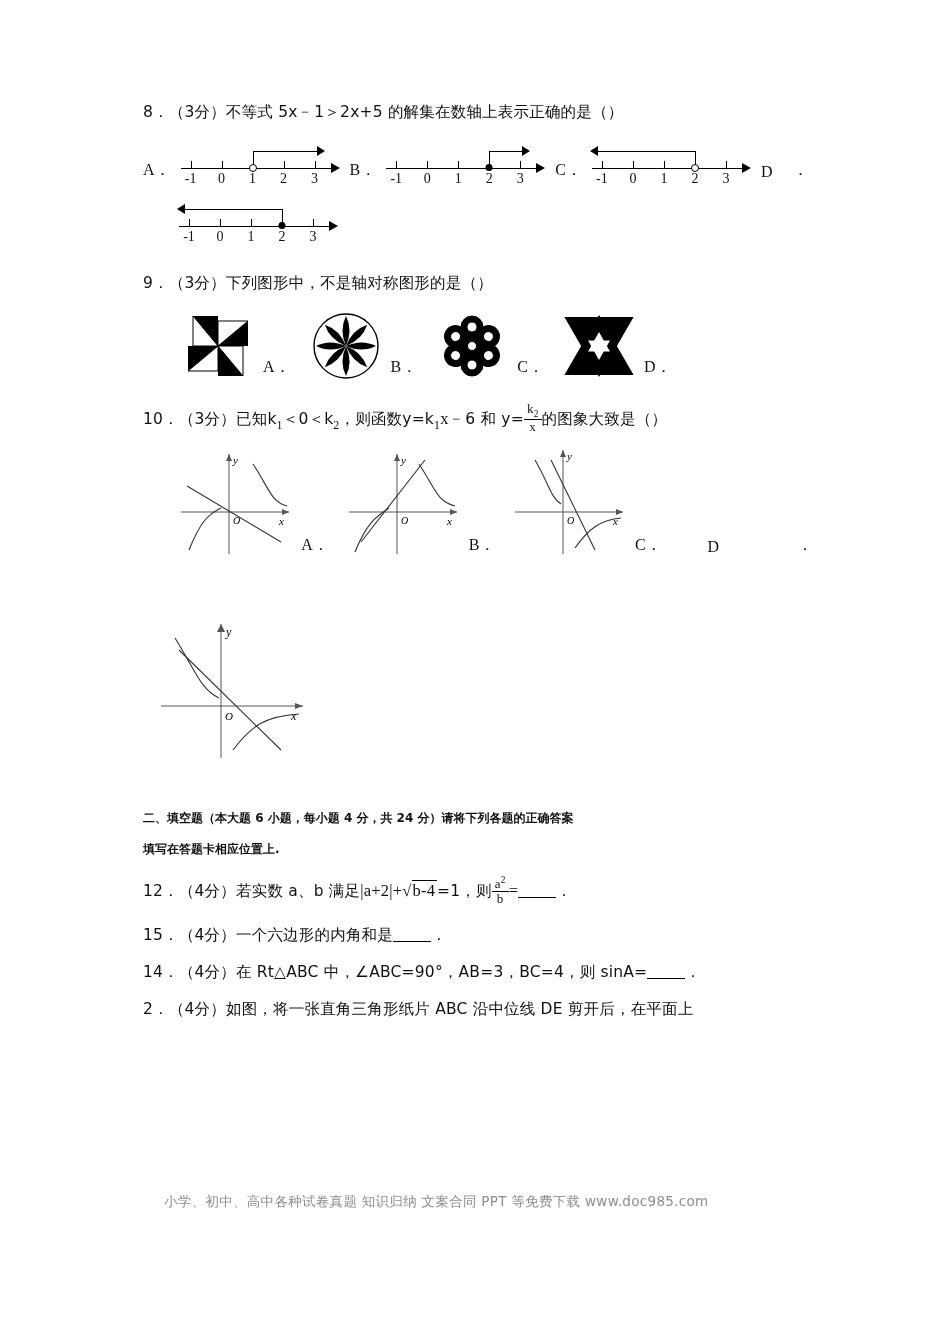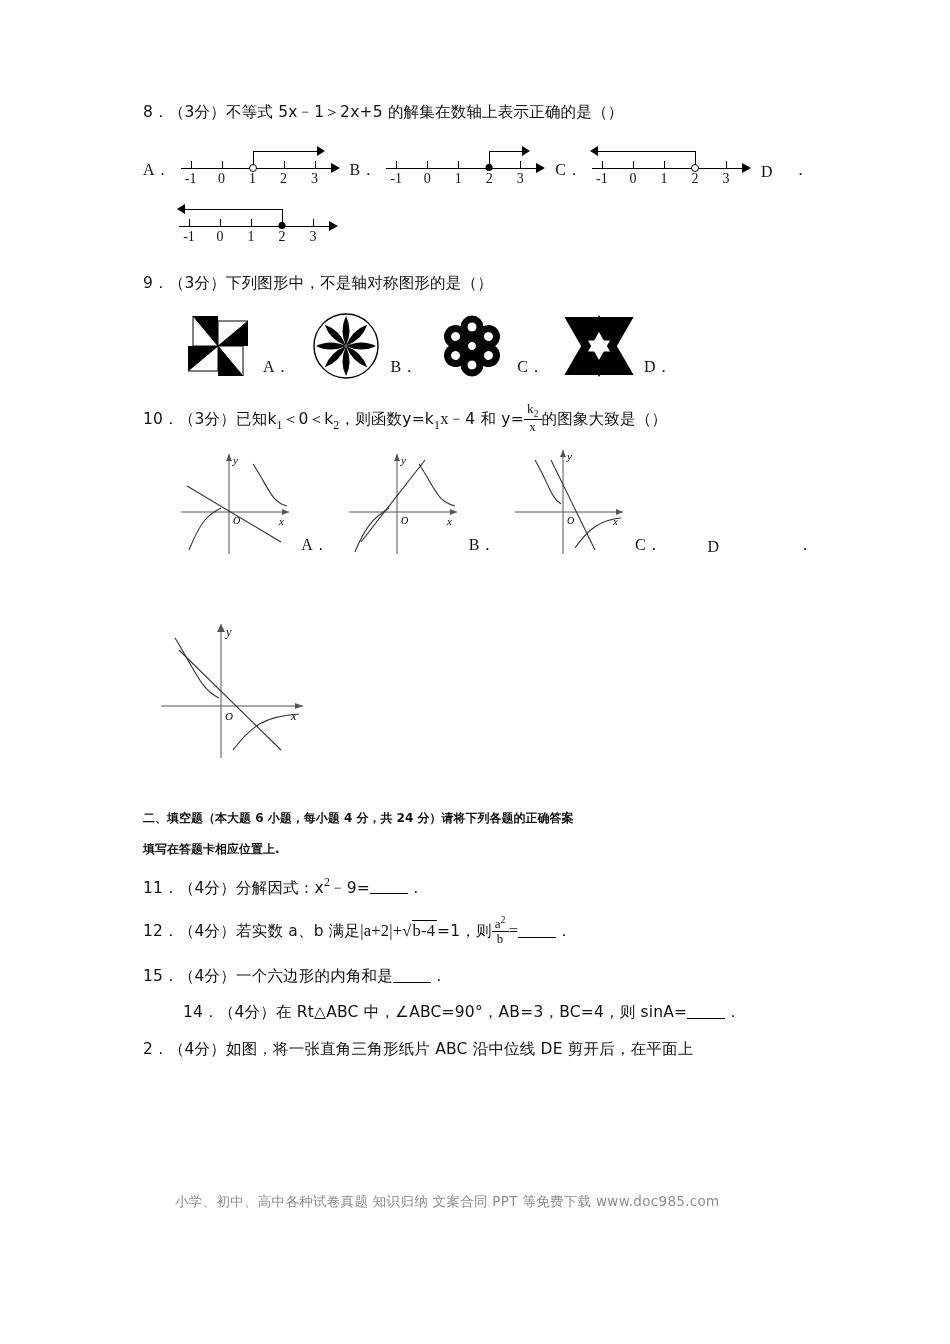--- a/index.html
+++ b/index.html
@@ -156,21 +156,21 @@
   
   .section-head {
     font-family: "DejaVu Sans", sans-serif;
     font-weight: bold;
     font-size: 12px;
     line-height: 1.75;
     margin-top: 10px;
   }
   .watermark {
     position: absolute;
-    left: 175px;
+    left: 164px;
     top: 1193px;
     width: 640px;
     font-family: "DejaVu Sans", sans-serif;
     font-size: 13.5px;
     color: #8e8e8e;
     letter-spacing: 0.3px;
   }
   .frac {
     display: inline-block;
     text-align: center;
@@ -386,21 +386,21 @@
           <path d="M45 5 L62.3 35 L79.6 65 L45 65 L10.4 65 L27.7 35 Z" fill="#000"></path>
           <path d="M45 67 L62.3 37 L79.6 7 L45 7 L10.4 7 L27.7 37 Z" fill="#000"></path>
           <path d="M45 22 L56 41.5 L34 41.5 Z" fill="#fff"></path>
           <path d="M45 50 L34 30.5 L56 30.5 Z" fill="#fff"></path>
         </svg>
       </div>
       <div class="fig-label">D．</div>
     </div>
 
     <div class="q" style="margin-top:20px;">
-      <span class="cn">10．</span><span class="cn">（3分）</span><span class="cn">已知k</span><sub>1</sub><span class="cn">＜0＜k</span><sub>2</sub><span class="cn">，则函数y=k</span><sub>1</sub><span>x</span><span>﹣</span><span class="cn">4 和 y=</span><span class="frac"><span class="top"><span>k</span><sub>2</sub></span><span class="bot">x</span></span><span class="cn">的图象大致是（</span><span class="cn">）</span>
+      <span class="cn">10．</span><span class="cn">（3分）</span><span class="cn">已知k</span><sub>1</sub><span class="cn">＜0＜k</span><sub>2</sub><span class="cn">，则函数y=k</span><sub>1</sub><span>x</span><span>﹣</span><span class="cn">6 和 y=</span><span class="frac"><span class="top"><span>k</span><sub>2</sub></span><span class="bot">x</span></span><span class="cn">的图象大致是（</span><span class="cn">）</span>
     </div>
 
     <div class="graph-row">
       <div style="width:52px;"></div>
 
       <div class="graph-box">
         <svg viewBox="0 0 130 120" width="130" height="120">
           <g stroke="#555" fill="none" stroke-width="1">
             <line x1="10" y1="70" x2="118" y2="70"></line>
             <line x1="58" y1="12" x2="58" y2="112"></line>
@@ -477,33 +477,30 @@
           <path d="M22 24 C 42 56, 48 76, 66 84" stroke="#333" fill="none" stroke-width="1.1"></path>
           <path d="M80 136 C 98 112, 112 102, 146 100" stroke="#333" fill="none" stroke-width="1.1"></path>
           <line x1="26" y1="36" x2="128" y2="136" stroke="#333" stroke-width="1.1"></line>
         </svg>
       </div>
     </div>
 
     <div class="section-head" style="margin-top:44px;">二、填空题（本大题 6 小题，每小题 4 分，共 24 分）请将下列各题的正确答案</div>
     <div class="section-head" style="margin-top:10px;">填写在答题卡相应位置上.</div>
 
-    <div class="q" style="margin-top:14px;">
-      <span class="cn">11．</span><span class="cn">（4分）</span><span class="cn">分解因式：x</span><sup>2</sup><span>﹣</span><span class="cn">9=</span><span class="blank"></span><span class="cn">．</span>
-    </div>
 
     <div class="q" style="margin-top:16px;">
       <span class="cn">12．</span><span class="cn">（4分）</span><span class="cn">若实数 a、b 满足</span><span>|<span>a+2</span>|</span><span>+</span><span>√</span><span class="sqrt">b-4</span><span class="cn">=1，则</span><span class="frac"><span class="top"><span>a</span><sup>2</sup></span><span class="bot">b</span></span><span>=</span><span class="blank"></span><span class="cn">．</span>
     </div>
 
     <div class="q" style="margin-top:18px;">
       <span class="cn">15．</span><span class="cn">（4分）</span><span class="cn">一个六边形的内角和是</span><span class="blank"></span><span class="cn">．</span>
     </div>
 
-    <div class="q" style="margin-top:12px;margin-left:40px;">
+    <div class="q" style="margin-top:12px;">
       <span class="cn">14．</span><span class="cn">（4分）</span><span class="cn">在 Rt△ABC 中，∠ABC=90°，AB=3，BC=4，则 sinA=</span><span class="blank"></span><span class="cn">．</span>
     </div>
 
     <div class="q" style="margin-top:12px;">
       <span class="cn">2．</span><span class="cn">（4分）</span><span class="cn">如图，将一张直角三角形纸片 ABC 沿中位线 DE 剪开后，在平面上</span>
     </div>
 
   </div>
 
   <div class="watermark">小学、初中、高中各种试卷真题 知识归纳 文案合同 PPT 等免费下载  www.doc985.com</div>

